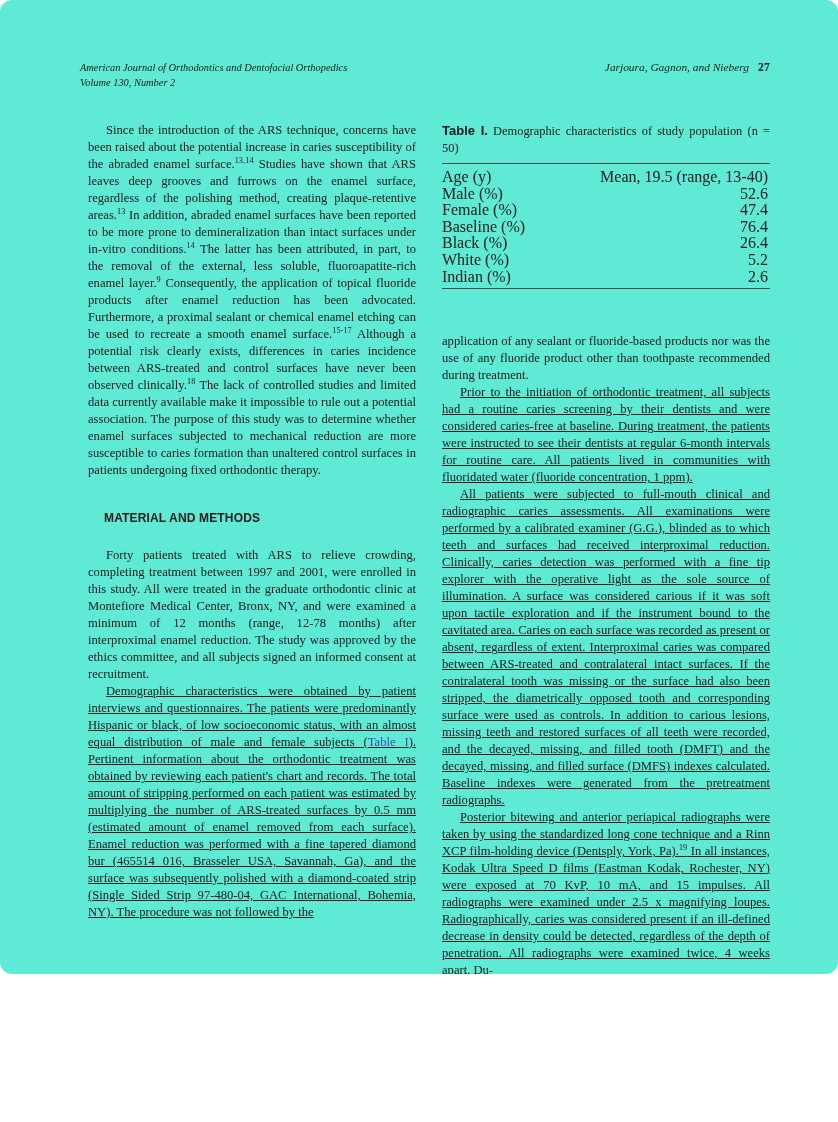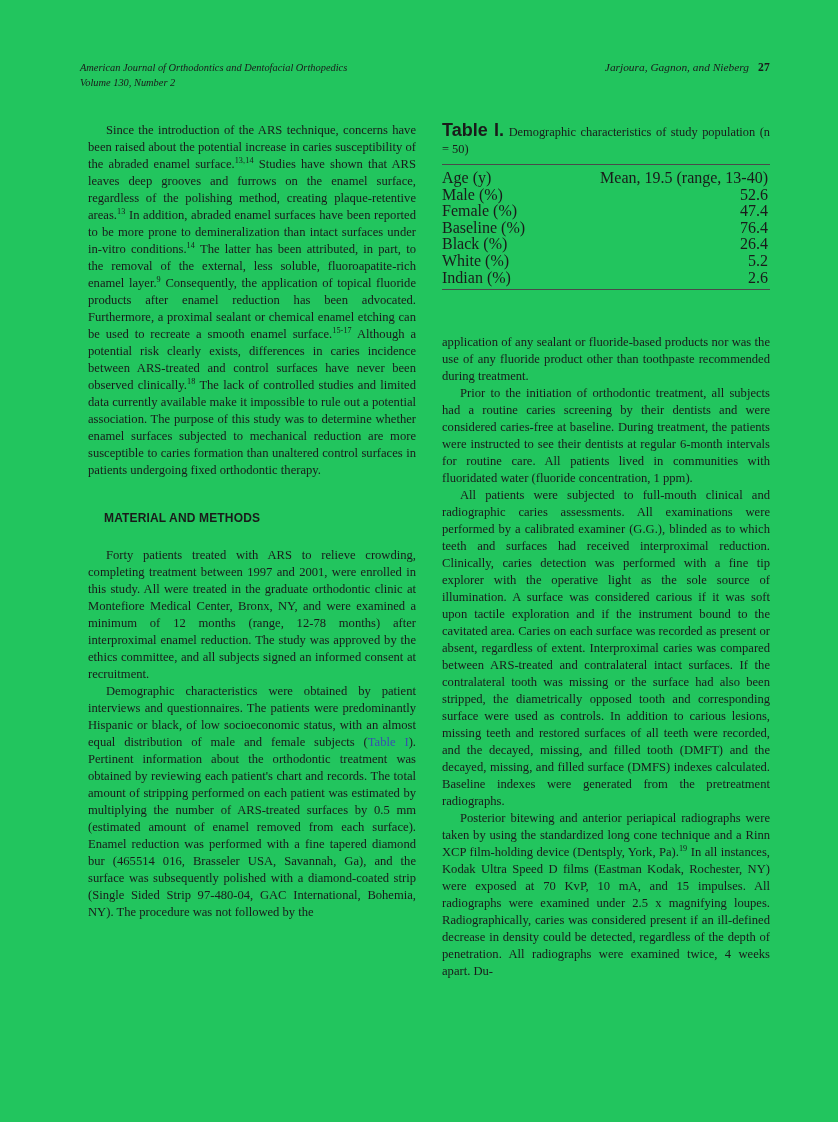--- a/index.html
+++ b/index.html
@@ -7,24 +7,25 @@
     padding: 0;
     background: #ffffff;
   }
   body {
     font-family: "Liberation Serif", "DejaVu Serif", serif;
     color: #1a1a1a;
   }
   #page {
     position: relative;
     width: 838px;
-    height: 1122px;
-    background: #22c55e;
+    height: 974px;
+    background: #5eead4;
     overflow: hidden;
     box-sizing: border-box;
+    border-radius: 12px;
   }
 
   
   #running-head {
     position: absolute;
     left: 80px;
     top: 60px;
     width: 690px;
     height: 36px;
   }
@@ -78,21 +79,21 @@
     margin: 0;
     font-size: 12.6px;
     line-height: 17.0px;
     text-align: justify;
     text-justify: inter-word;
     text-indent: 18px;
     hyphens: none;
     -webkit-hyphens: none;
   }
   p.body.noindent { text-indent: 0; }
-  p.body + p.body { margin-top: 0; }
+  p.body + p.body { margin-top: 0; text-decoration: underline; }
 
   sup.ref {
     font-size: 8.2px;
     vertical-align: super;
     line-height: 0;
     letter-spacing: 0.1px;
   }
   a.xref {
     color: #3a4fb0;
     text-decoration: none;
@@ -116,21 +117,21 @@
   }
   .tbl-caption {
     font-size: 12.4px;
     line-height: 17.0px;
     text-align: justify;
     margin: 0 0 6px 0;
   }
   .tbl-caption .tbl-label {
     font-family: "Liberation Sans", "DejaVu Sans", sans-serif;
     font-weight: bold;
-    font-size: 18px;
+    font-size: 13px;
   }
   table.demographics {
     width: 100%;
     border-collapse: collapse;
     font-size: 16px;
     line-height: 15.4px;
   }
   table.demographics tbody tr:first-child td {
     padding-top: 5px;
   }

